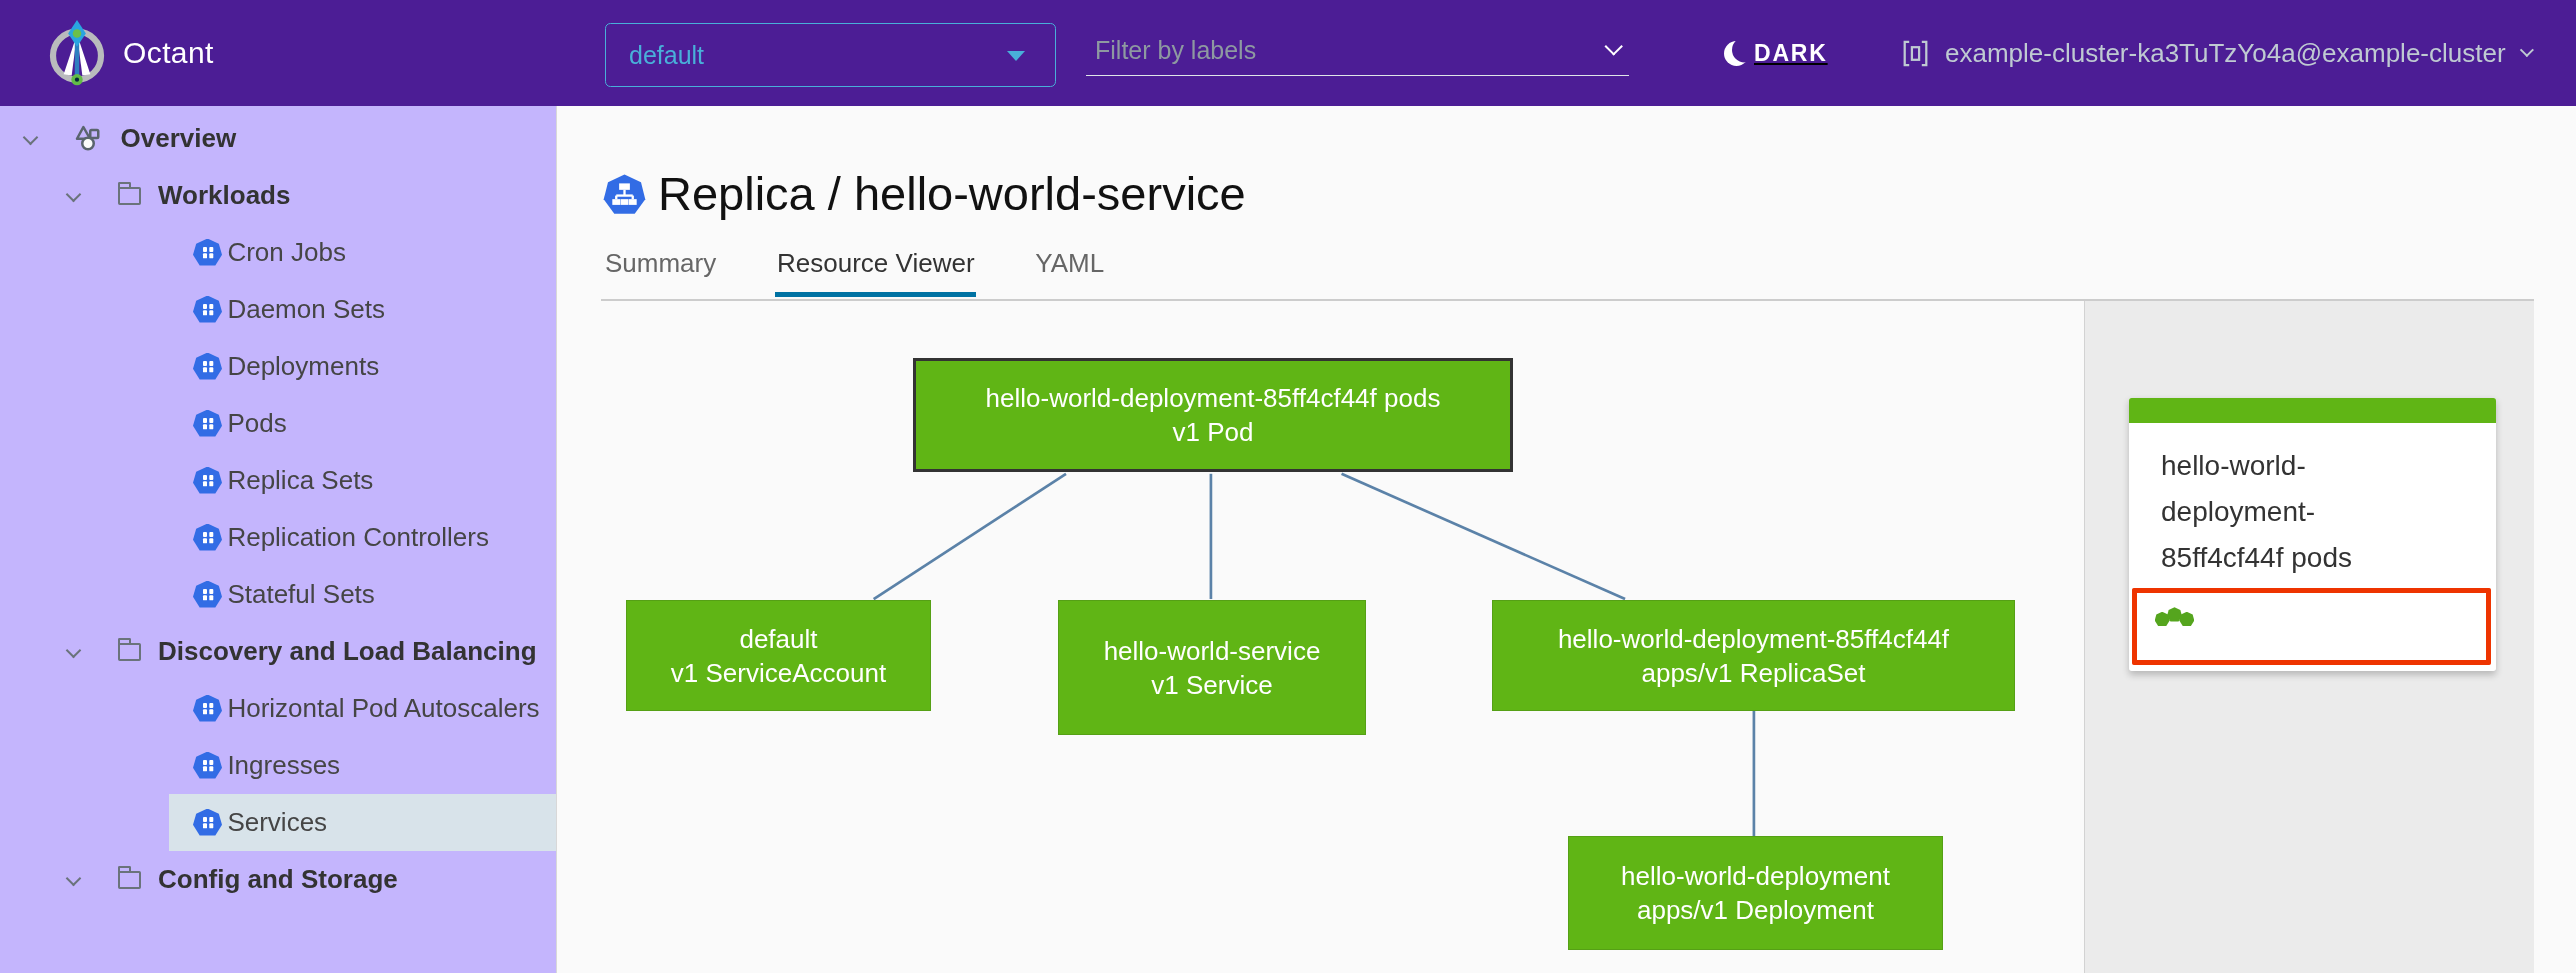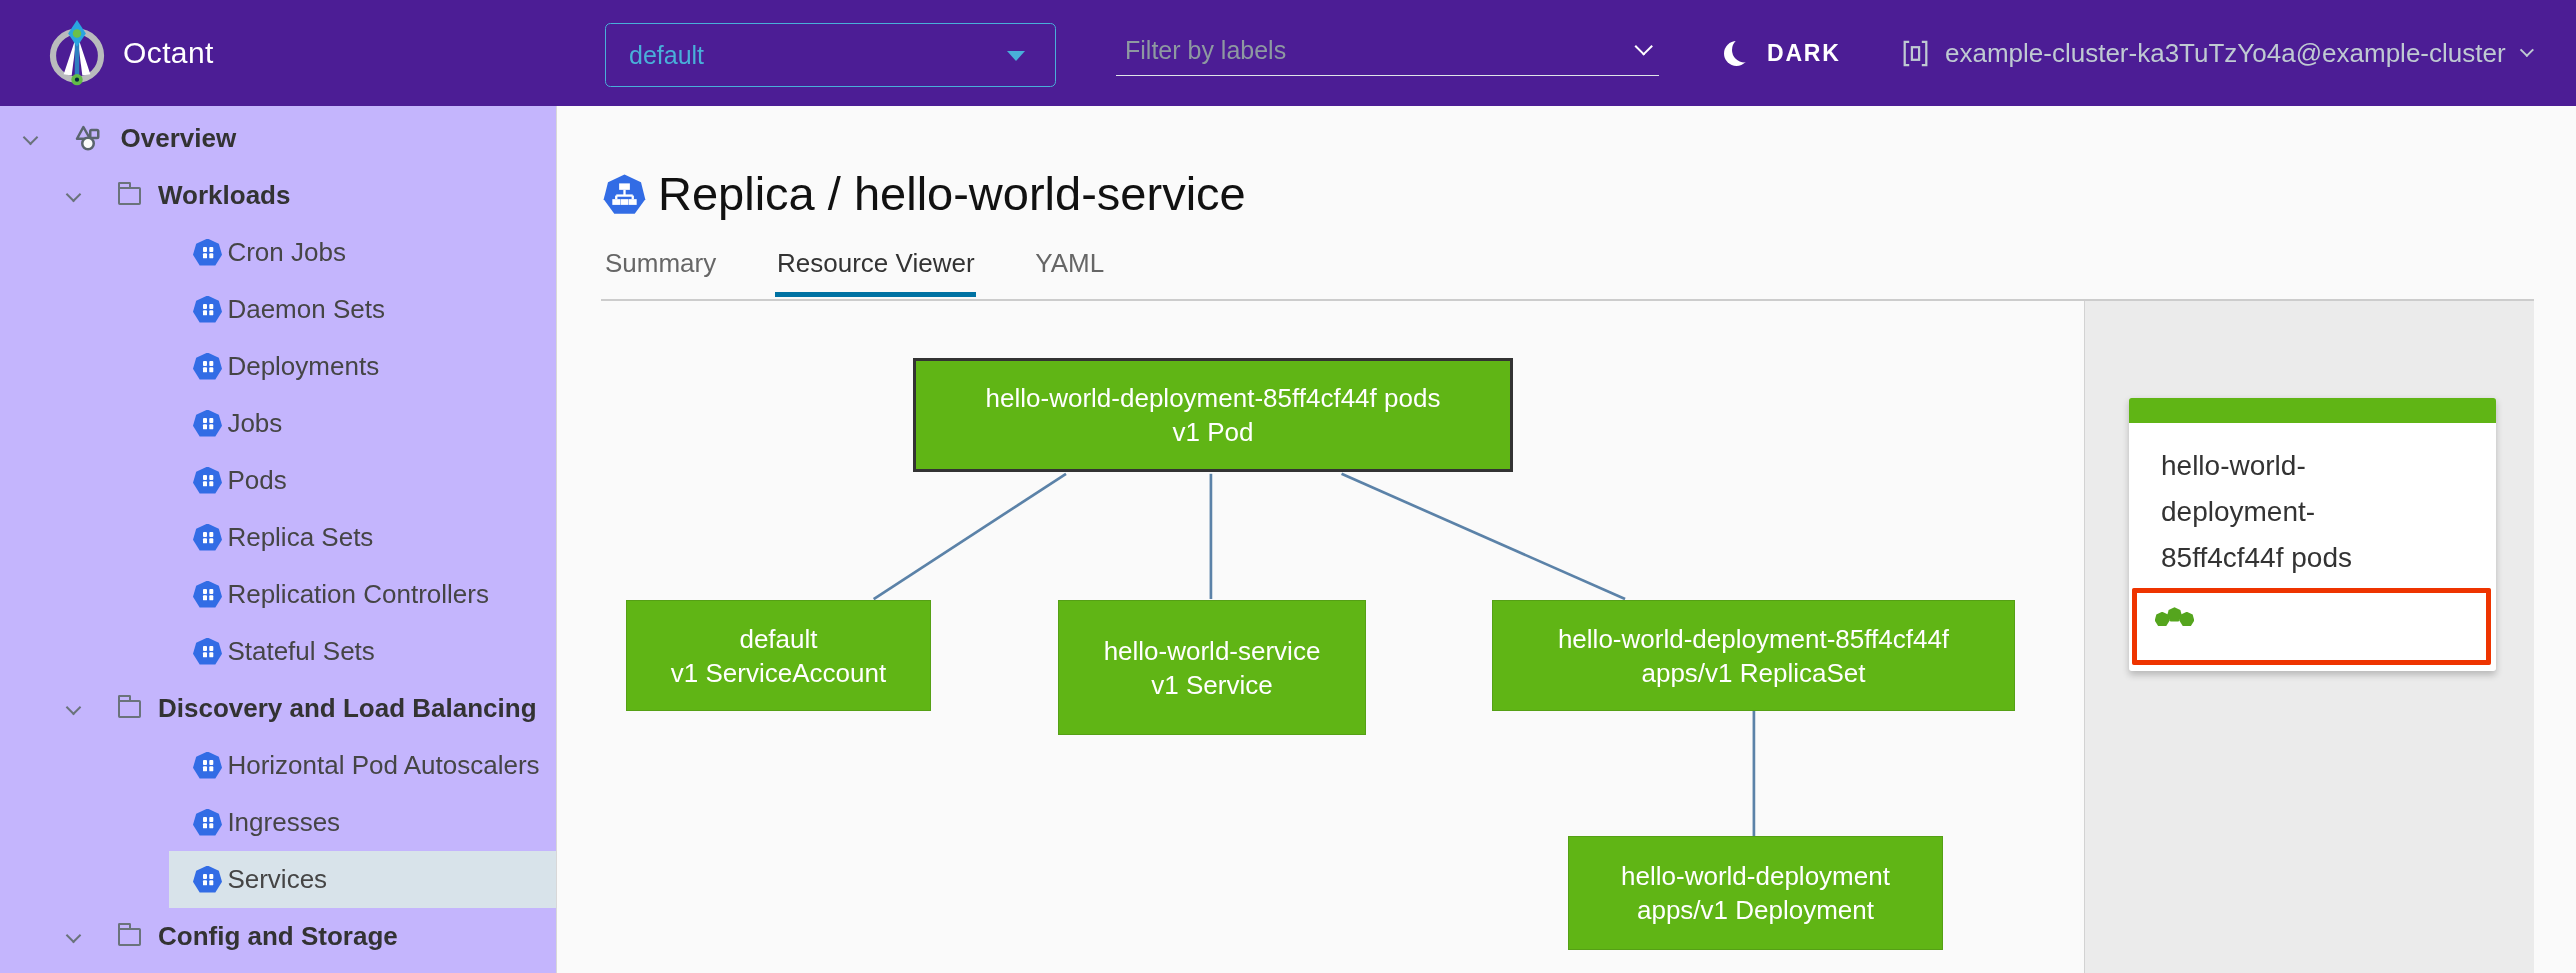--- a/index.html
+++ b/index.html
@@ -7,25 +7,25 @@
   body { font-family:"Liberation Sans", sans-serif; background:#fafafa; }
   #app { position:relative; width:2576px; height:973px; background:#fafafa; overflow:hidden; }
 
   
   #header { position:absolute; left:0; top:0; width:2576px; height:106px; background:#4c1d95; z-index:30; }
   .logo { position:absolute; left:45px; top:18px; width:64px; height:70px; }
   .app-title { position:absolute; left:123px; top:0; height:106px; line-height:106px; color:#fff; font-size:30px; letter-spacing:0.4px; }
   .ns-dd { position:absolute; left:605px; top:23px; width:451px; height:64px; border:1.8px solid #49afd9; border-radius:5.4px; display:flex; align-items:center; cursor:pointer; }
   .ns-dd-value { margin-left:23px; font-size:25px; color:#49afd9; }
   .ns-caret { position:absolute; right:30px; top:27px; width:0; height:0; border-left:9px solid transparent; border-right:9px solid transparent; border-top:10.7px solid #49afd9; }
-  .filter-wrap { position:absolute; left:1116px; top:29px; width:543px; height:47px; border-bottom:1.8px solid #dfe5e8; }
+  .filter-wrap { position:absolute; left:1086px; top:29px; width:543px; height:47px; border-bottom:1.8px solid #dfe5e8; }
   .filter-input { width:501px; height:43px; background:transparent; border:none; outline:none; color:#fff; font-size:25px; padding-left:9px; font-family:"Liberation Sans",sans-serif; }
   .filter-input::placeholder { color:#8e99a1; opacity:1; }
   .filter-chevron { position:absolute; right:9px; top:10.7px; width:13.4px; height:13.4px; border-right:2.7px solid #fff; border-bottom:2.7px solid #fff; transform:rotate(45deg); }
-  .dark-toggle { position:absolute; left:1724px; top:0; height:106px; display:flex; align-items:center; gap:18px; cursor:pointer; }
+  .dark-toggle { position:absolute; left:1724px; top:0; height:106px; display:flex; align-items:center; gap:5px; cursor:pointer;text-decoration:underline; }
   .moon { width:25px; height:25px; border-radius:50%; box-shadow:inset 8px -3.6px 0 0 #fff; }
   .dark-label { color:#fff; font-size:23px; font-weight:bold; letter-spacing:1.8px; }
   .context { position:absolute; left:1902px; top:0; height:106px; display:flex; align-items:center; gap:16px; cursor:pointer; }
   .context-label { color:#bfcad2; font-size:26px; }
   .context-chevron { width:9.8px; height:9.8px; border-right:2.2px solid #bfcad2; border-bottom:2.2px solid #bfcad2; transform:rotate(45deg); margin-top:-5.4px; }
 
   
   #sidebar { position:absolute; left:0; top:106px; width:557px; height:868px; background:#c4b5fd; border-right:0.9px solid #d8d8d8; padding-top:3.6px; z-index:10; }
   .nav-row { position:relative; height:57px; display:flex; align-items:center; cursor:pointer; }
   .nav-row .lbl { font-size:26px; color:#454545; position:relative; z-index:2; white-space:nowrap; }
@@ -151,26 +151,20 @@
       <span class="lbl">Daemon Sets</span>
     </div>
 
     <div class="nav-row item">
       <span class="kicon">
           <span class="kglyph"></span>
         </span>
       <span class="lbl">Deployments</span>
     </div>
 
-    <div class="nav-row item">
-      <span class="kicon">
-          <span class="kglyph"></span>
-        </span>
-      <span class="lbl">Jobs</span>
-    </div>
 
     <div class="nav-row item">
       <span class="kicon">
           <span class="kglyph"></span>
         </span>
       <span class="lbl">Pods</span>
     </div>
 
     <div class="nav-row item">
       <span class="kicon">

